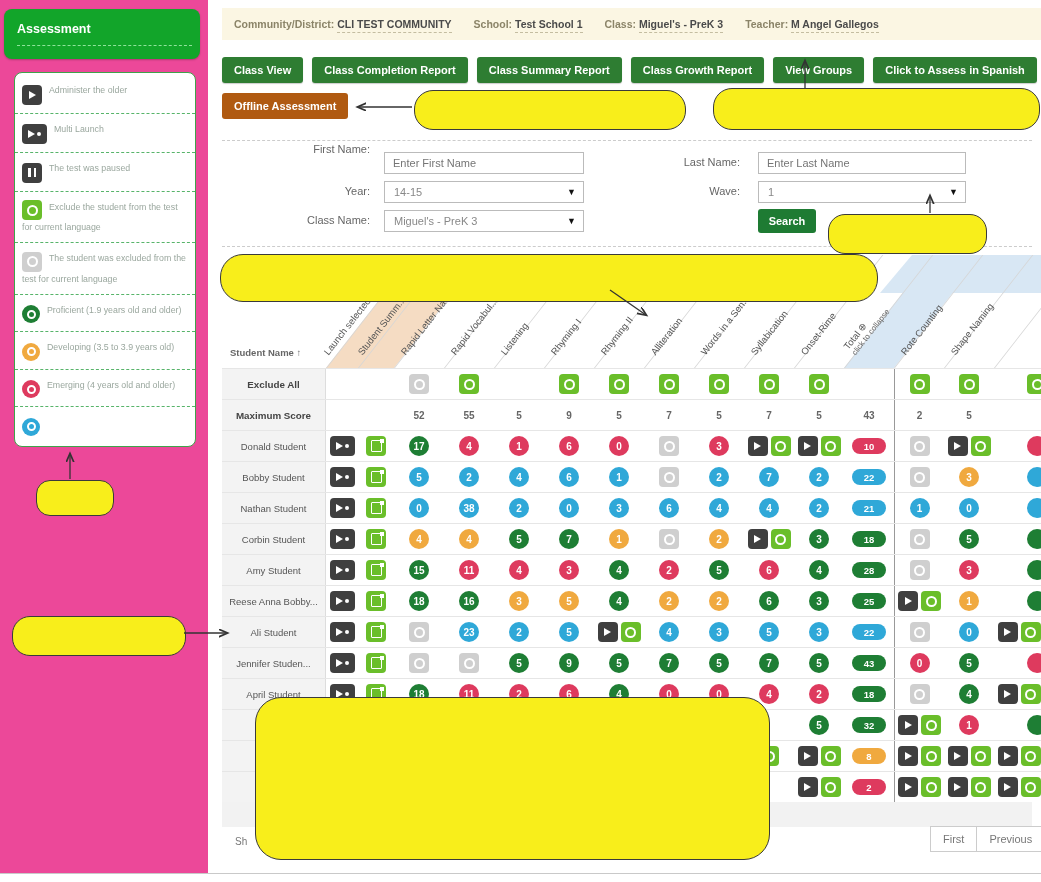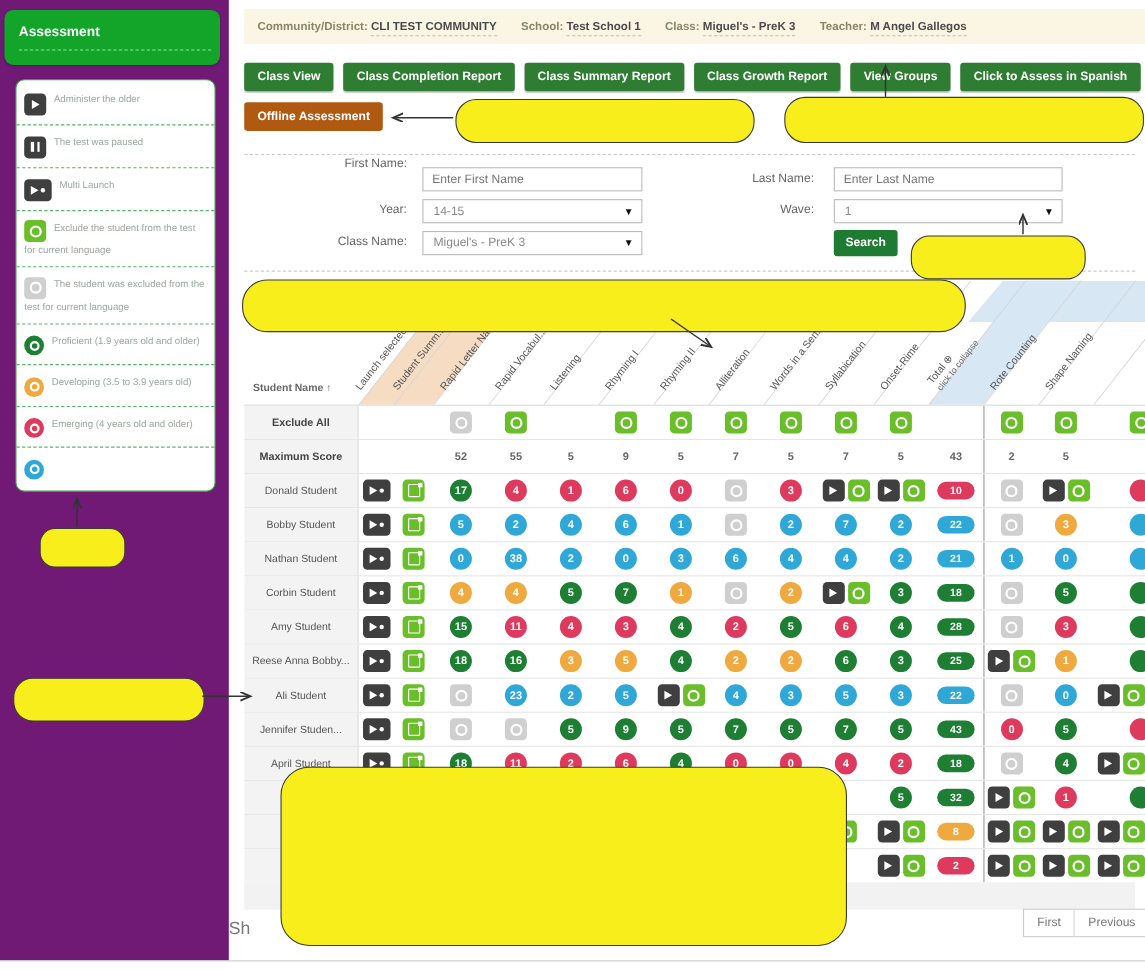--- a/index.html
+++ b/index.html
@@ -1,19 +1,19 @@
 <!DOCTYPE html>
 <html><head>
 <meta charset="utf-8">
 <style>
   html,body{margin:0;padding:0;background:#fff;}
   #page{position:relative;width:1041px;height:882px;overflow:hidden;background:#fff;
         font-family:"Liberation Sans",sans-serif;}
   
-  #sidebar{position:absolute;left:0;top:0;width:208px;height:873px;background:#701a75;}
+  #sidebar{position:absolute;left:0;top:0;width:208px;height:873px;background:#ec4899;}
   #assess-btn{position:absolute;left:4px;top:9px;width:196px;height:50px;background:#12a52a;
      border-radius:8px;color:#fff;font-weight:bold;font-size:12.5px;padding:13px 0 0 13px;box-sizing:border-box;
      box-shadow:0 1px 2px rgba(0,0,0,.25);cursor:pointer;}
   #assess-btn .dash{margin:9px 8px 0 0;border-top:1px dashed #8fe39b;}
   #legend{position:absolute;left:14px;top:72px;width:182px;box-sizing:border-box;background:#fff;
      border:1px solid #3fa24a;border-radius:8px;padding:2px 0;}
   .leg-item{padding:8px 7px;font-size:8.8px;color:#9aa79e;line-height:1.6;}
   .leg-item + .leg-item{border-top:1px dashed #57b46a;}
   .leg-item .icn,.leg-item .score{vertical-align:-6px;margin-right:7px;}
   
@@ -70,21 +70,21 @@
   .trow{position:absolute;left:0;width:822px;height:31px;display:flex;align-items:center;}
   .trow + .trow,.trow{border-top:1px solid #e6e6e6;box-sizing:border-box;}
   .namec{width:104px;align-self:stretch;background:#f3f3f3;border-right:1px solid #ddd;display:flex;
      align-items:center;justify-content:center;font-size:9.5px;color:#555;flex:none;box-sizing:border-box;}
   .namec.b{font-weight:bold;color:#444;font-size:9.8px;}
   .cell{display:flex;align-items:center;justify-content:center;flex:none;align-self:stretch;box-sizing:border-box;}
   .cell.div{border-left:1px solid #999;}
   .maxv{font-size:10px;font-weight:bold;color:#666;}
   
   #graystrip{position:absolute;left:222px;top:802px;width:810px;height:25px;background:#f2f2f2;}
-  #showing{position:absolute;left:208px;top:836px;font-size:16px;color:#777;}
+  #showing{position:absolute;left:235px;top:836px;font-size:10px;color:#777;}
   #pager{position:absolute;left:930px;top:826px;display:flex;}
   .pbtn{border:1px solid #ccc;background:#fff;color:#777;font-size:11px;padding:6px 12px;cursor:pointer;}
   .pbtn + .pbtn{border-left:none;}
   #botline{position:absolute;left:0;top:873px;width:1041px;height:1px;background:#c9c9c9;}
   
   .callout{position:absolute;background:#f8ee1b;border:1.6px solid #3a3a3a;z-index:50;}
   #arrows{position:absolute;left:0;top:0;z-index:60;pointer-events:none;}
 </style>
 </head>
 <body>
@@ -93,28 +93,28 @@
 
   <div id="sidebar">
     <div id="assess-btn">
       <span>Assessment</span>
       <div class="dash"></div>
     </div>
     <div id="legend">
         <div class="leg-item"><span class="icn dk">
             <i class="tri"></i>
           </span><span>Administer the older</span></div>
+        <div class="leg-item"><span class="icn dk ml">
+            <i class="tri"></i>
+            <i class="mdot"></i>
+          </span><span>Multi Launch</span></div>
         <div class="leg-item"><span class="icn dk">
             <i class="bar"></i>
             <i class="bar"></i>
           </span><span>The test was paused</span></div>
-        <div class="leg-item"><span class="icn dk ml">
-            <i class="tri"></i>
-            <i class="mdot"></i>
-          </span><span>Multi Launch</span></div>
         <div class="leg-item"><span class="icn gn">
             <i class="ring"></i>
           </span><span>Exclude the student from the test for current language</span></div>
         <div class="leg-item"><span class="icn gy">
             <i class="ring"></i>
           </span><span>The student was excluded from the test for current language</span></div>
         <div class="leg-item"><span class="score lscore" style="background:#1e7e34">
             <i class="ring2"></i>
           </span><span>Proficient (1.9 years old and older)</span></div>
         <div class="leg-item"><span class="score lscore" style="background:#f0a93f">

